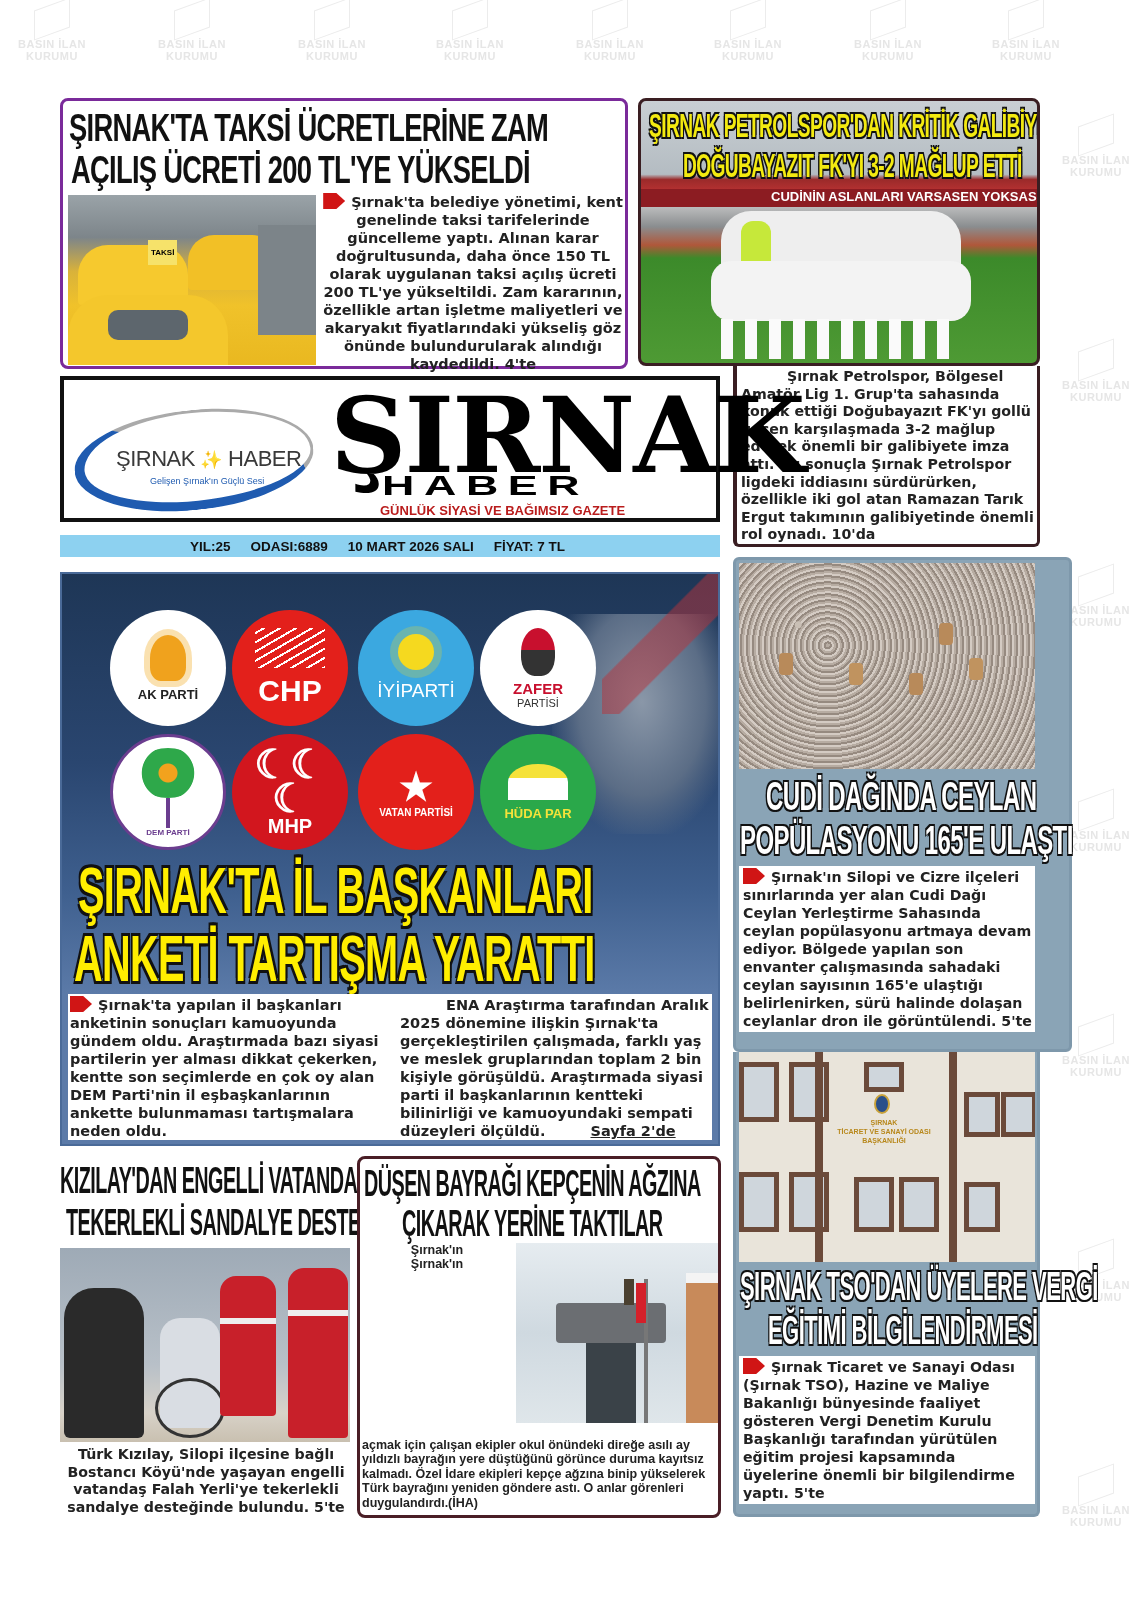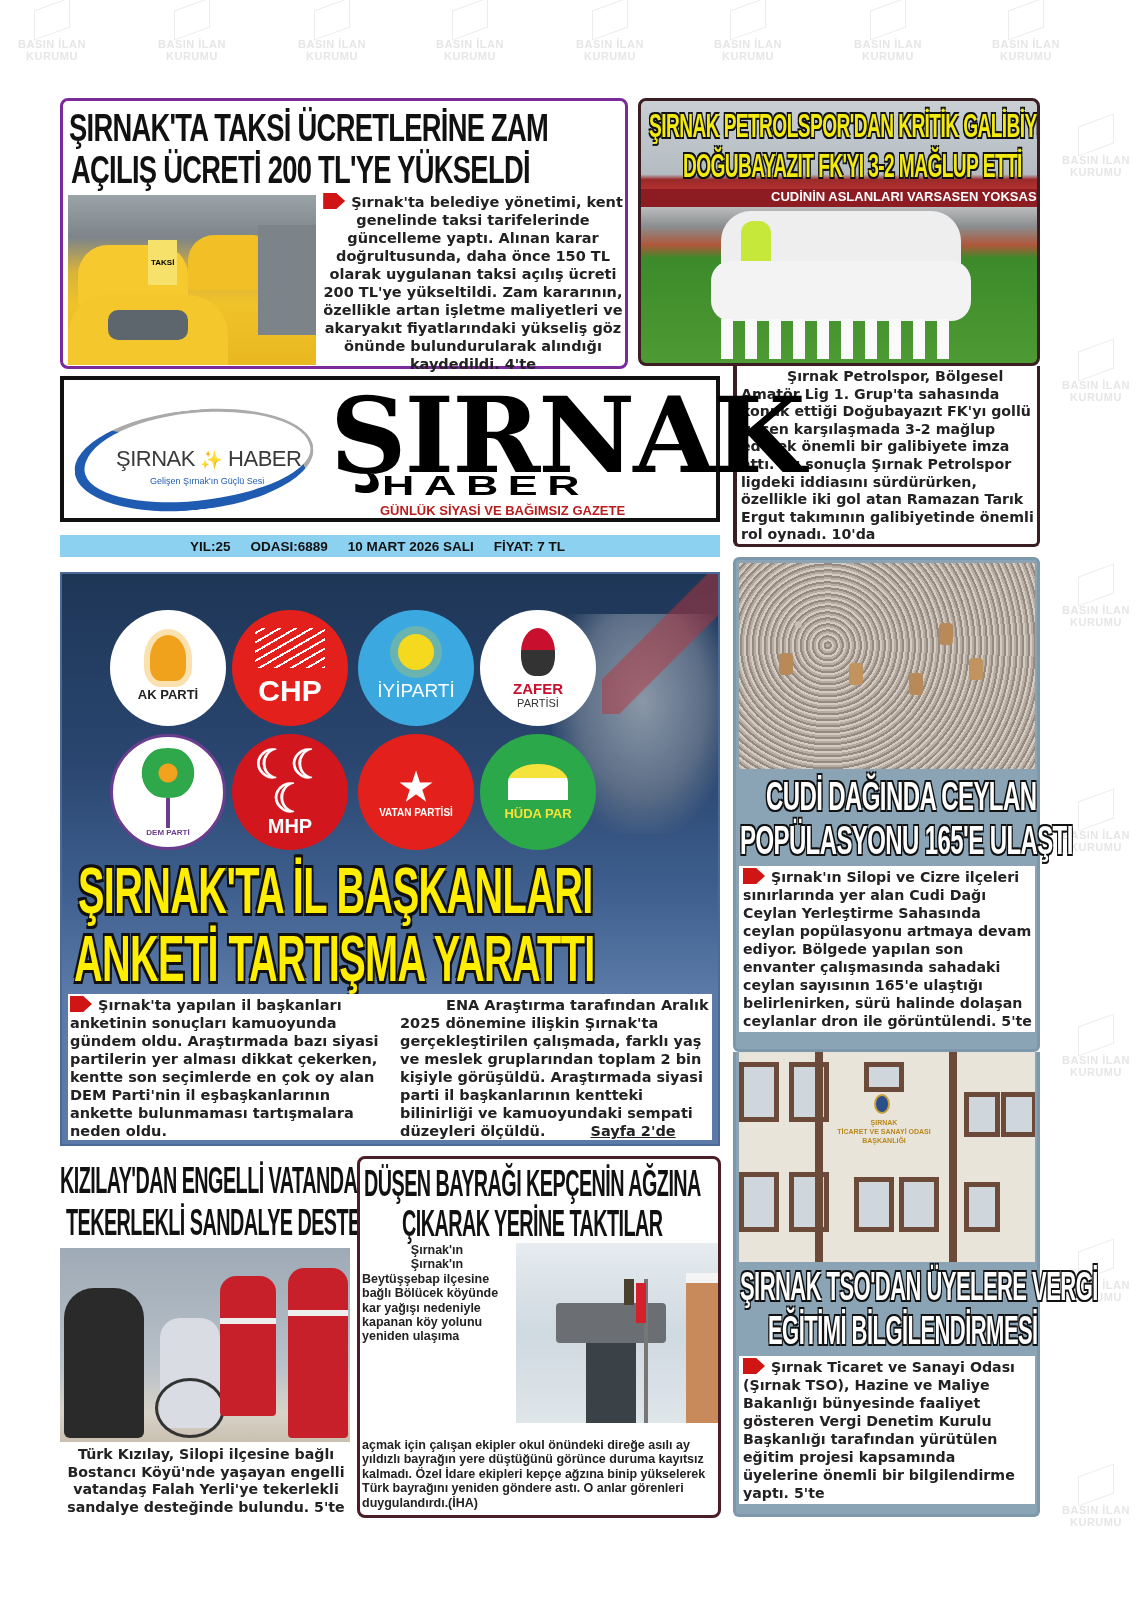--- a/index.html
+++ b/index.html
@@ -96,21 +96,21 @@
 
 <div class="abs" style="left:60px;top:98px;width:568px;height:271px;border:3px solid #7a2a9a;border-radius:8px;background:#fff;text-align:center;">
   <div class="cond" style="position:absolute;left:6px;top:6px;font-size:38px;color:#111;transform:scaleX(0.72);">ŞIRNAK'TA TAKSİ ÜCRETLERİNE ZAM</div>
   <div class="cond" style="position:absolute;left:8px;top:48px;font-size:38px;color:#111;transform:scaleX(0.72);">AÇILIŞ ÜCRETİ 200 TL'YE YÜKSELDİ</div>
   <div class="photo" style="left:5px;top:94px;width:248px;height:170px;background:linear-gradient(180deg,#9aa3a8 0%,#7d858a 25%,#d9b23a 45%,#f0c22a 65%,#e9b820 100%);">
     <div style="position:absolute;left:10px;top:50px;width:110px;height:60px;background:#f6c92e;border-radius:30px 30px 4px 4px;"></div>
     <div style="position:absolute;left:120px;top:40px;width:90px;height:55px;background:#f2c026;border-radius:26px 26px 4px 4px;"></div>
     <div style="position:absolute;left:0;top:100px;width:160px;height:70px;background:#f4c72c;border-radius:40px 40px 0 0;"></div>
     <div style="position:absolute;left:40px;top:115px;width:80px;height:30px;background:#5d666d;border-radius:10px;"></div>
     <div style="position:absolute;left:190px;top:30px;width:58px;height:110px;background:#7c8489;"></div>
-    <div style="position:absolute;left:80px;top:45px;font-size:8px;background:#f6e26a;padding:18px 3px;font-family:'Liberation Sans',sans-serif;font-weight:bold;">TAKSİ</div>
+    <div style="position:absolute;left:80px;top:45px;font-size:8px;background:#f6e26a;padding:8px 3px;font-family:'Liberation Sans',sans-serif;font-weight:bold;">TAKSİ</div>
   </div>
   <div class="body-text" style="position:absolute;left:256px;top:92px;width:308px;text-indent:0;">
     <span class="bullet"></span><span>Şırnak'ta belediye yönetimi, kent genelinde taksi tarifelerinde güncelleme yaptı. Alınan karar doğrultusunda, daha önce 150 TL olarak uygulanan taksi açılış ücreti 200 TL'ye yükseltildi. Zam kararının, özellikle artan işletme maliyetleri ve akaryakıt fiyatlarındaki yükseliş göz önünde bulundurularak alındığı kaydedildi. 4'te</span>
   </div>
 </div>
 
 <div class="abs" style="left:638px;top:98px;width:402px;height:268px;border:3px solid #3a1e22;border-radius:8px;overflow:hidden;background:linear-gradient(180deg,#c9cfd3 0%,#b4bcc2 28%,#9b2a2a 30%,#b33 35%,#d8d8d8 36%,#8a8d8f 48%,#b0573a 55%,#3c8a2a 60%,#4e9a34 100%);">
   <div style="position:absolute;left:0;top:88px;width:100%;height:18px;background:#8c1c22;color:#fff;font-family:'Liberation Sans',sans-serif;font-weight:bold;font-size:13px;white-space:nowrap;overflow:hidden;padding-left:130px;">CUDİNİN ASLANLARI VARSASEN YOKSASEN</div>
   <div style="position:absolute;left:70px;top:100px;width:260px;height:160px;">
     <div style="position:absolute;left:10px;top:10px;width:240px;height:70px;background:#eeeeee;border-radius:30px 30px 10px 10px;"></div>
@@ -194,21 +194,21 @@
     <div class="body-text" style="position:absolute;left:2px;top:2px;width:310px;">
       <span class="bullet"></span><span>Şırnak'ta yapılan il başkanları anketinin sonuçları kamuoyunda gündem oldu. Araştırmada bazı siyasi partilerin yer alması dikkat çekerken, kentte son seçimlerde en çok oy alan DEM Parti'nin il eşbaşkanlarının ankette bulunmaması tartışmalara neden oldu.</span>
     </div>
     <div class="body-text" style="position:absolute;left:332px;top:2px;width:312px;text-indent:46px;">
       <span>ENA Araştırma tarafından Aralık 2025 dönemine ilişkin Şırnak'ta gerçekleştirilen çalışmada, farklı yaş ve meslek gruplarından toplam 2 bin kişiyle görüşüldü. Araştırmada siyasi parti il başkanlarının kentteki bilinirliği ve kamuoyundaki sempati düzeyleri ölçüldü.</span>
       <a style="text-decoration:underline;color:#222;margin-left:40px;">Sayfa 2'de</a>
     </div>
   </div>
 </div>
 
-<div class="abs" style="left:733px;top:557px;width:307px;height:495px;background:#8aa4b6;border:3px solid #7e98ab;border-radius:6px;">
+<div class="abs" style="left:733px;top:557px;width:339px;height:495px;background:#8aa4b6;border:3px solid #7e98ab;border-radius:6px;">
   <div class="photo" style="left:3px;top:3px;width:296px;height:206px;background:radial-gradient(circle at 20% 30%,#c9bfb5 0 3px,transparent 4px),radial-gradient(circle at 60% 60%,#8a7a6c 0 3px,transparent 4px),repeating-radial-gradient(circle at 30% 40%,#b7aca2 0 2px,#968a80 2px 4px,#d4cbc3 4px 6px);">
     <div style="position:absolute;left:40px;top:90px;width:14px;height:22px;background:#b88a5a;border-radius:4px;"></div>
     <div style="position:absolute;left:110px;top:100px;width:14px;height:22px;background:#c0935f;border-radius:4px;"></div>
     <div style="position:absolute;left:170px;top:110px;width:14px;height:22px;background:#b88a5a;border-radius:4px;"></div>
     <div style="position:absolute;left:230px;top:95px;width:14px;height:22px;background:#c0935f;border-radius:4px;"></div>
     <div style="position:absolute;left:200px;top:60px;width:14px;height:22px;background:#b88a5a;border-radius:4px;"></div>
   </div>
   <div class="cond" style="position:absolute;left:30px;top:214px;font-size:40px;color:#fff;transform:scaleX(0.6);text-shadow:-2px -2px 0 #111,2px -2px 0 #111,-2px 2px 0 #111,2px 2px 0 #111;">CUDİ DAĞINDA CEYLAN</div>
   <div class="cond" style="position:absolute;left:4px;top:258px;font-size:40px;color:#fff;transform:scaleX(0.6);text-shadow:-2px -2px 0 #111,2px -2px 0 #111,-2px 2px 0 #111,2px 2px 0 #111;">POPÜLASYONU 165'E ULAŞTI</div>
   <div class="body-text" style="position:absolute;left:3px;top:306px;width:296px;background:#fff;padding:2px 2px 2px 4px;font-size:14.2px;line-height:18px;">
@@ -266,16 +266,15 @@
     <div style="position:absolute;left:40px;top:60px;width:110px;height:40px;background:#6b6e72;border-radius:4px;"></div>
     <div style="position:absolute;left:70px;top:100px;width:50px;height:80px;background:#3a4248;"></div>
     <div style="position:absolute;left:108px;top:36px;width:10px;height:26px;background:#4a4030;"></div>
     <div style="position:absolute;left:128px;top:36px;width:4px;height:144px;background:#777;"></div>
     <div style="position:absolute;left:120px;top:40px;width:10px;height:40px;background:#d4202a;"></div>
     <div style="position:absolute;left:170px;top:30px;width:32px;height:150px;background:#c88a5a;border-top:10px solid #f4f4f4;"></div>
   </div>
   <div style="position:absolute;left:2px;top:84px;width:150px;font-family:'Liberation Sans',sans-serif;font-weight:bold;font-size:12.5px;line-height:14.4px;color:#222;">
     <div style="text-align:center;">Şırnak'ın</div>
     <div style="text-align:center;">Şırnak'ın</div>
-    <div>Beytüşşebap ilçesine bağlı Bölücek köyünde kar yağışı nedeniyle kapanan köy yolunu yeniden ulaşıma</div>
   </div>
   <div style="position:absolute;left:2px;top:279px;width:356px;font-family:'Liberation Sans',sans-serif;font-weight:bold;font-size:12.5px;line-height:14.4px;color:#222;">açmak için çalışan ekipler okul önündeki direğe asılı ay yıldızlı bayrağın yere düştüğünü görünce duruma kayıtsız kalmadı. Özel İdare ekipleri kepçe ağzına binip yükselerek Türk bayrağını yeniden göndere astı. O anlar görenleri duygulandırdı.(İHA)</div>
 </div>
 
 </body></html>

